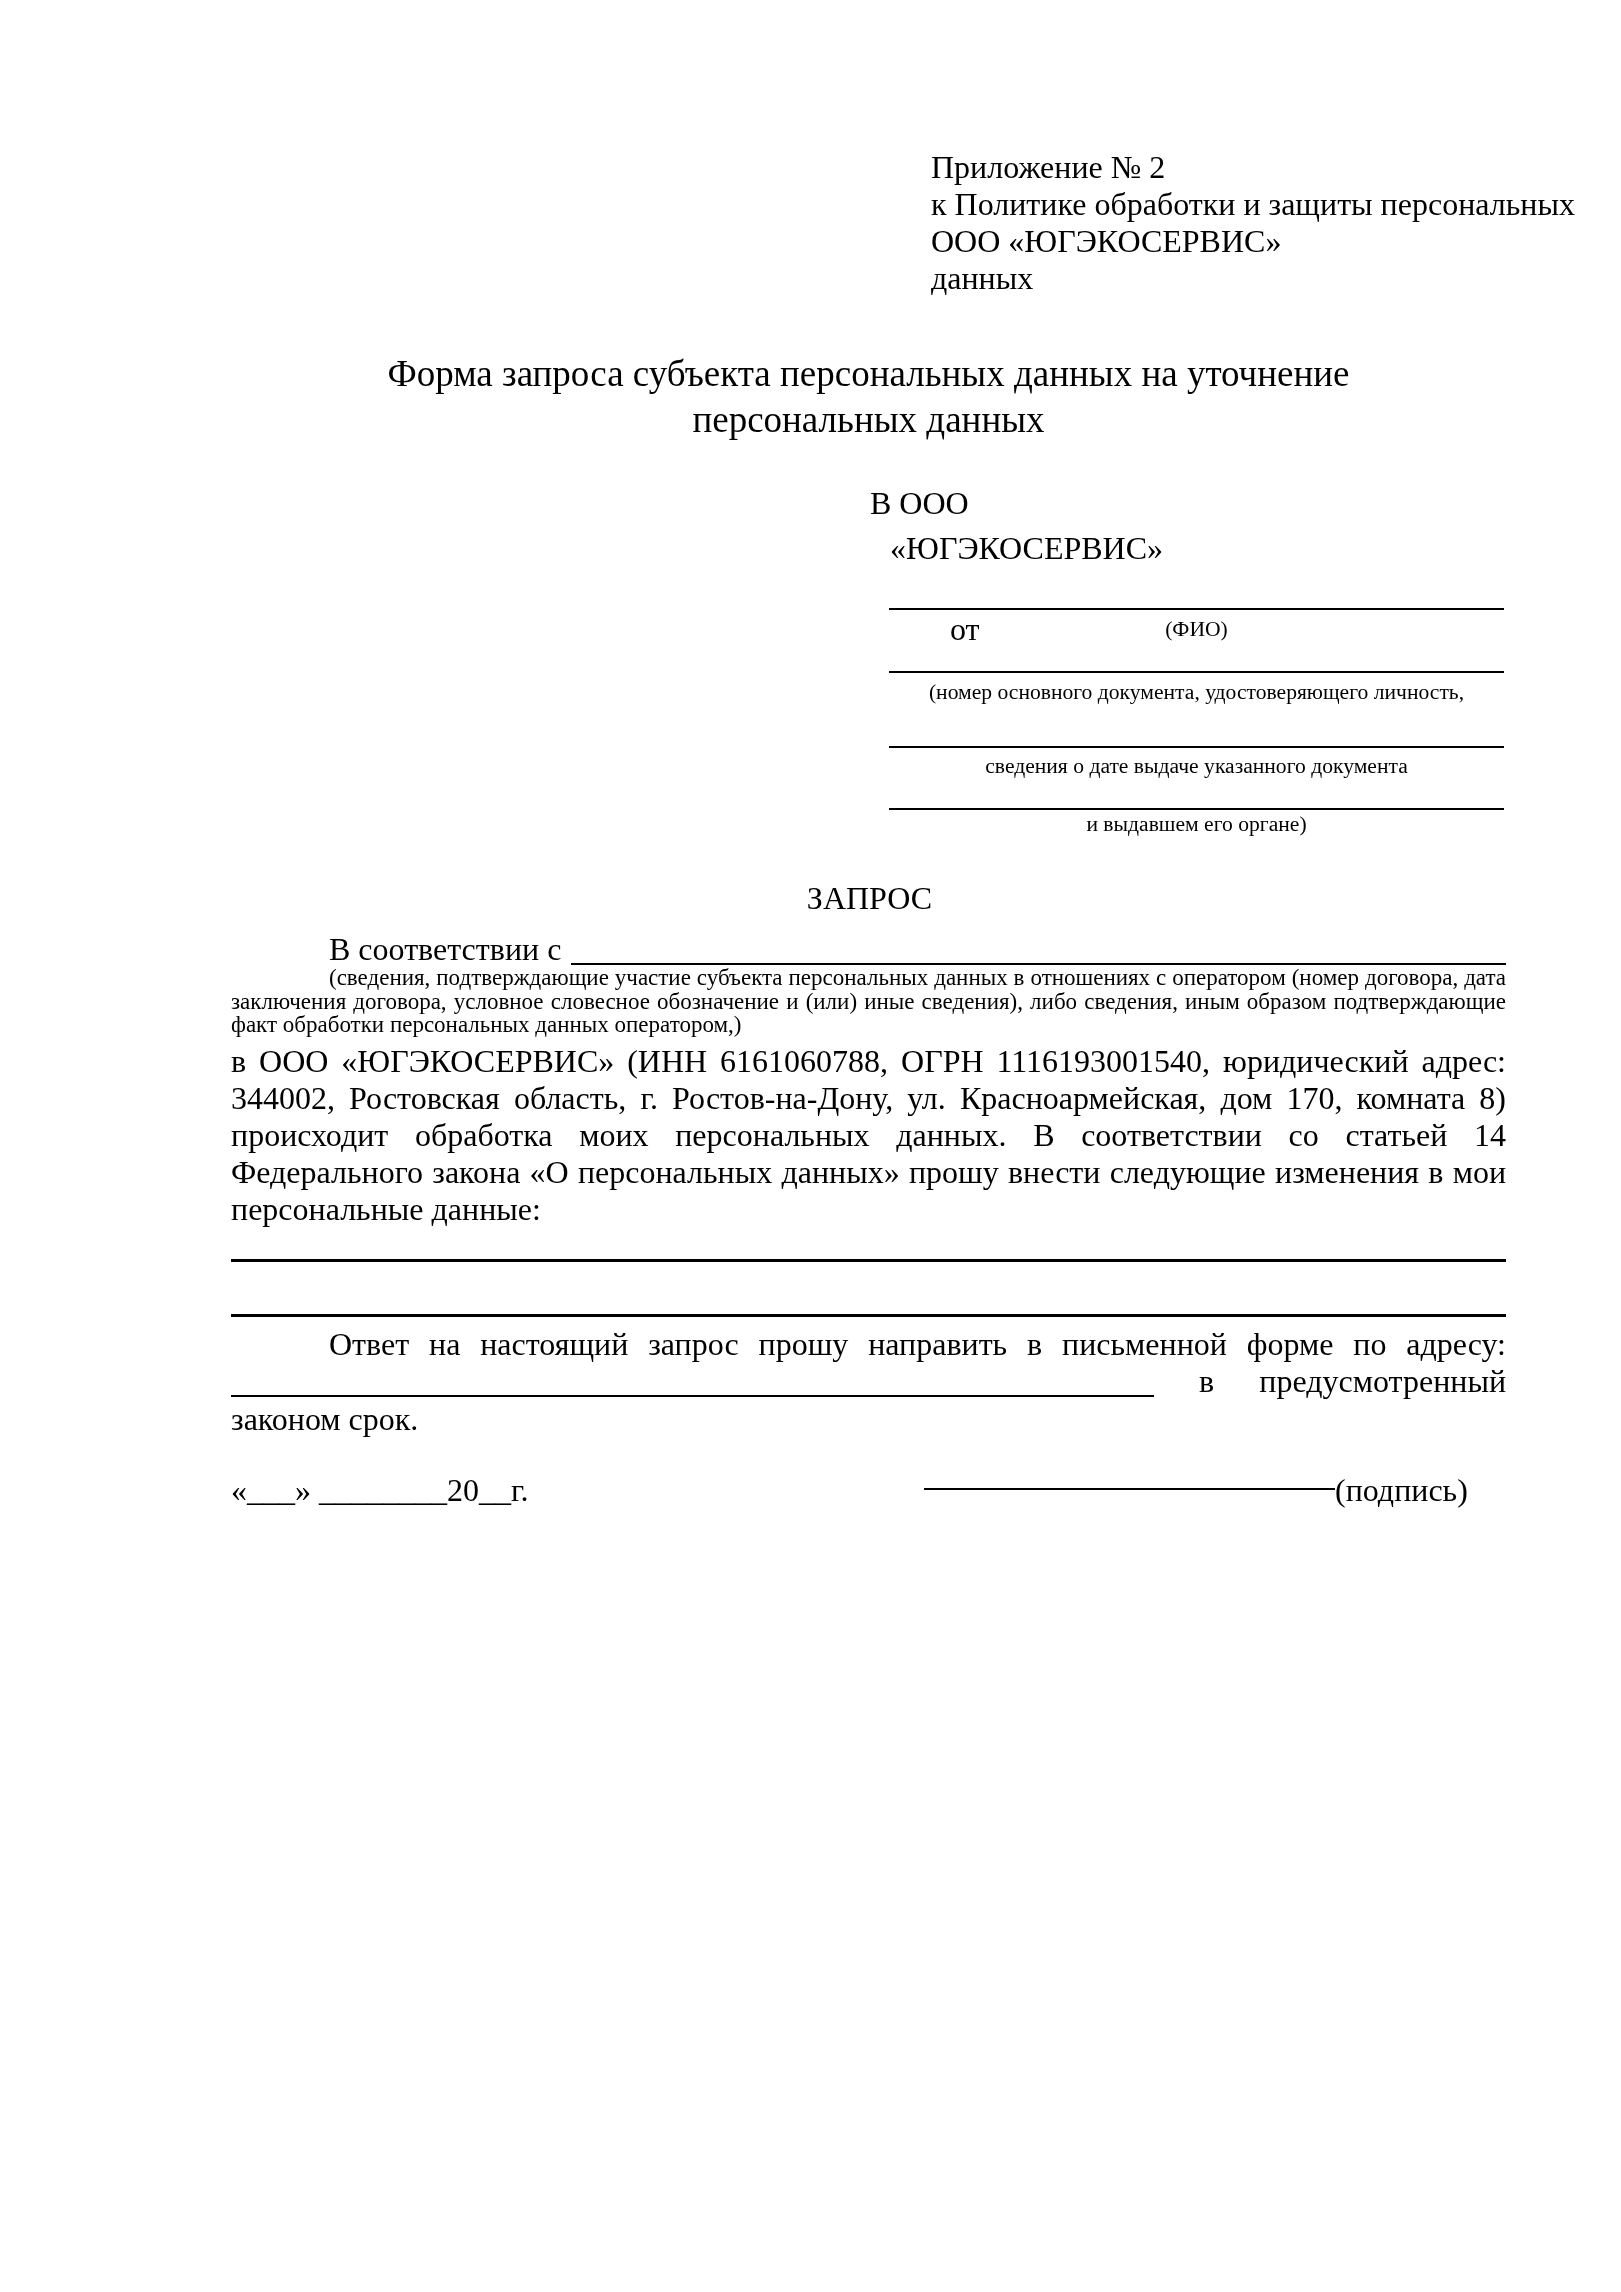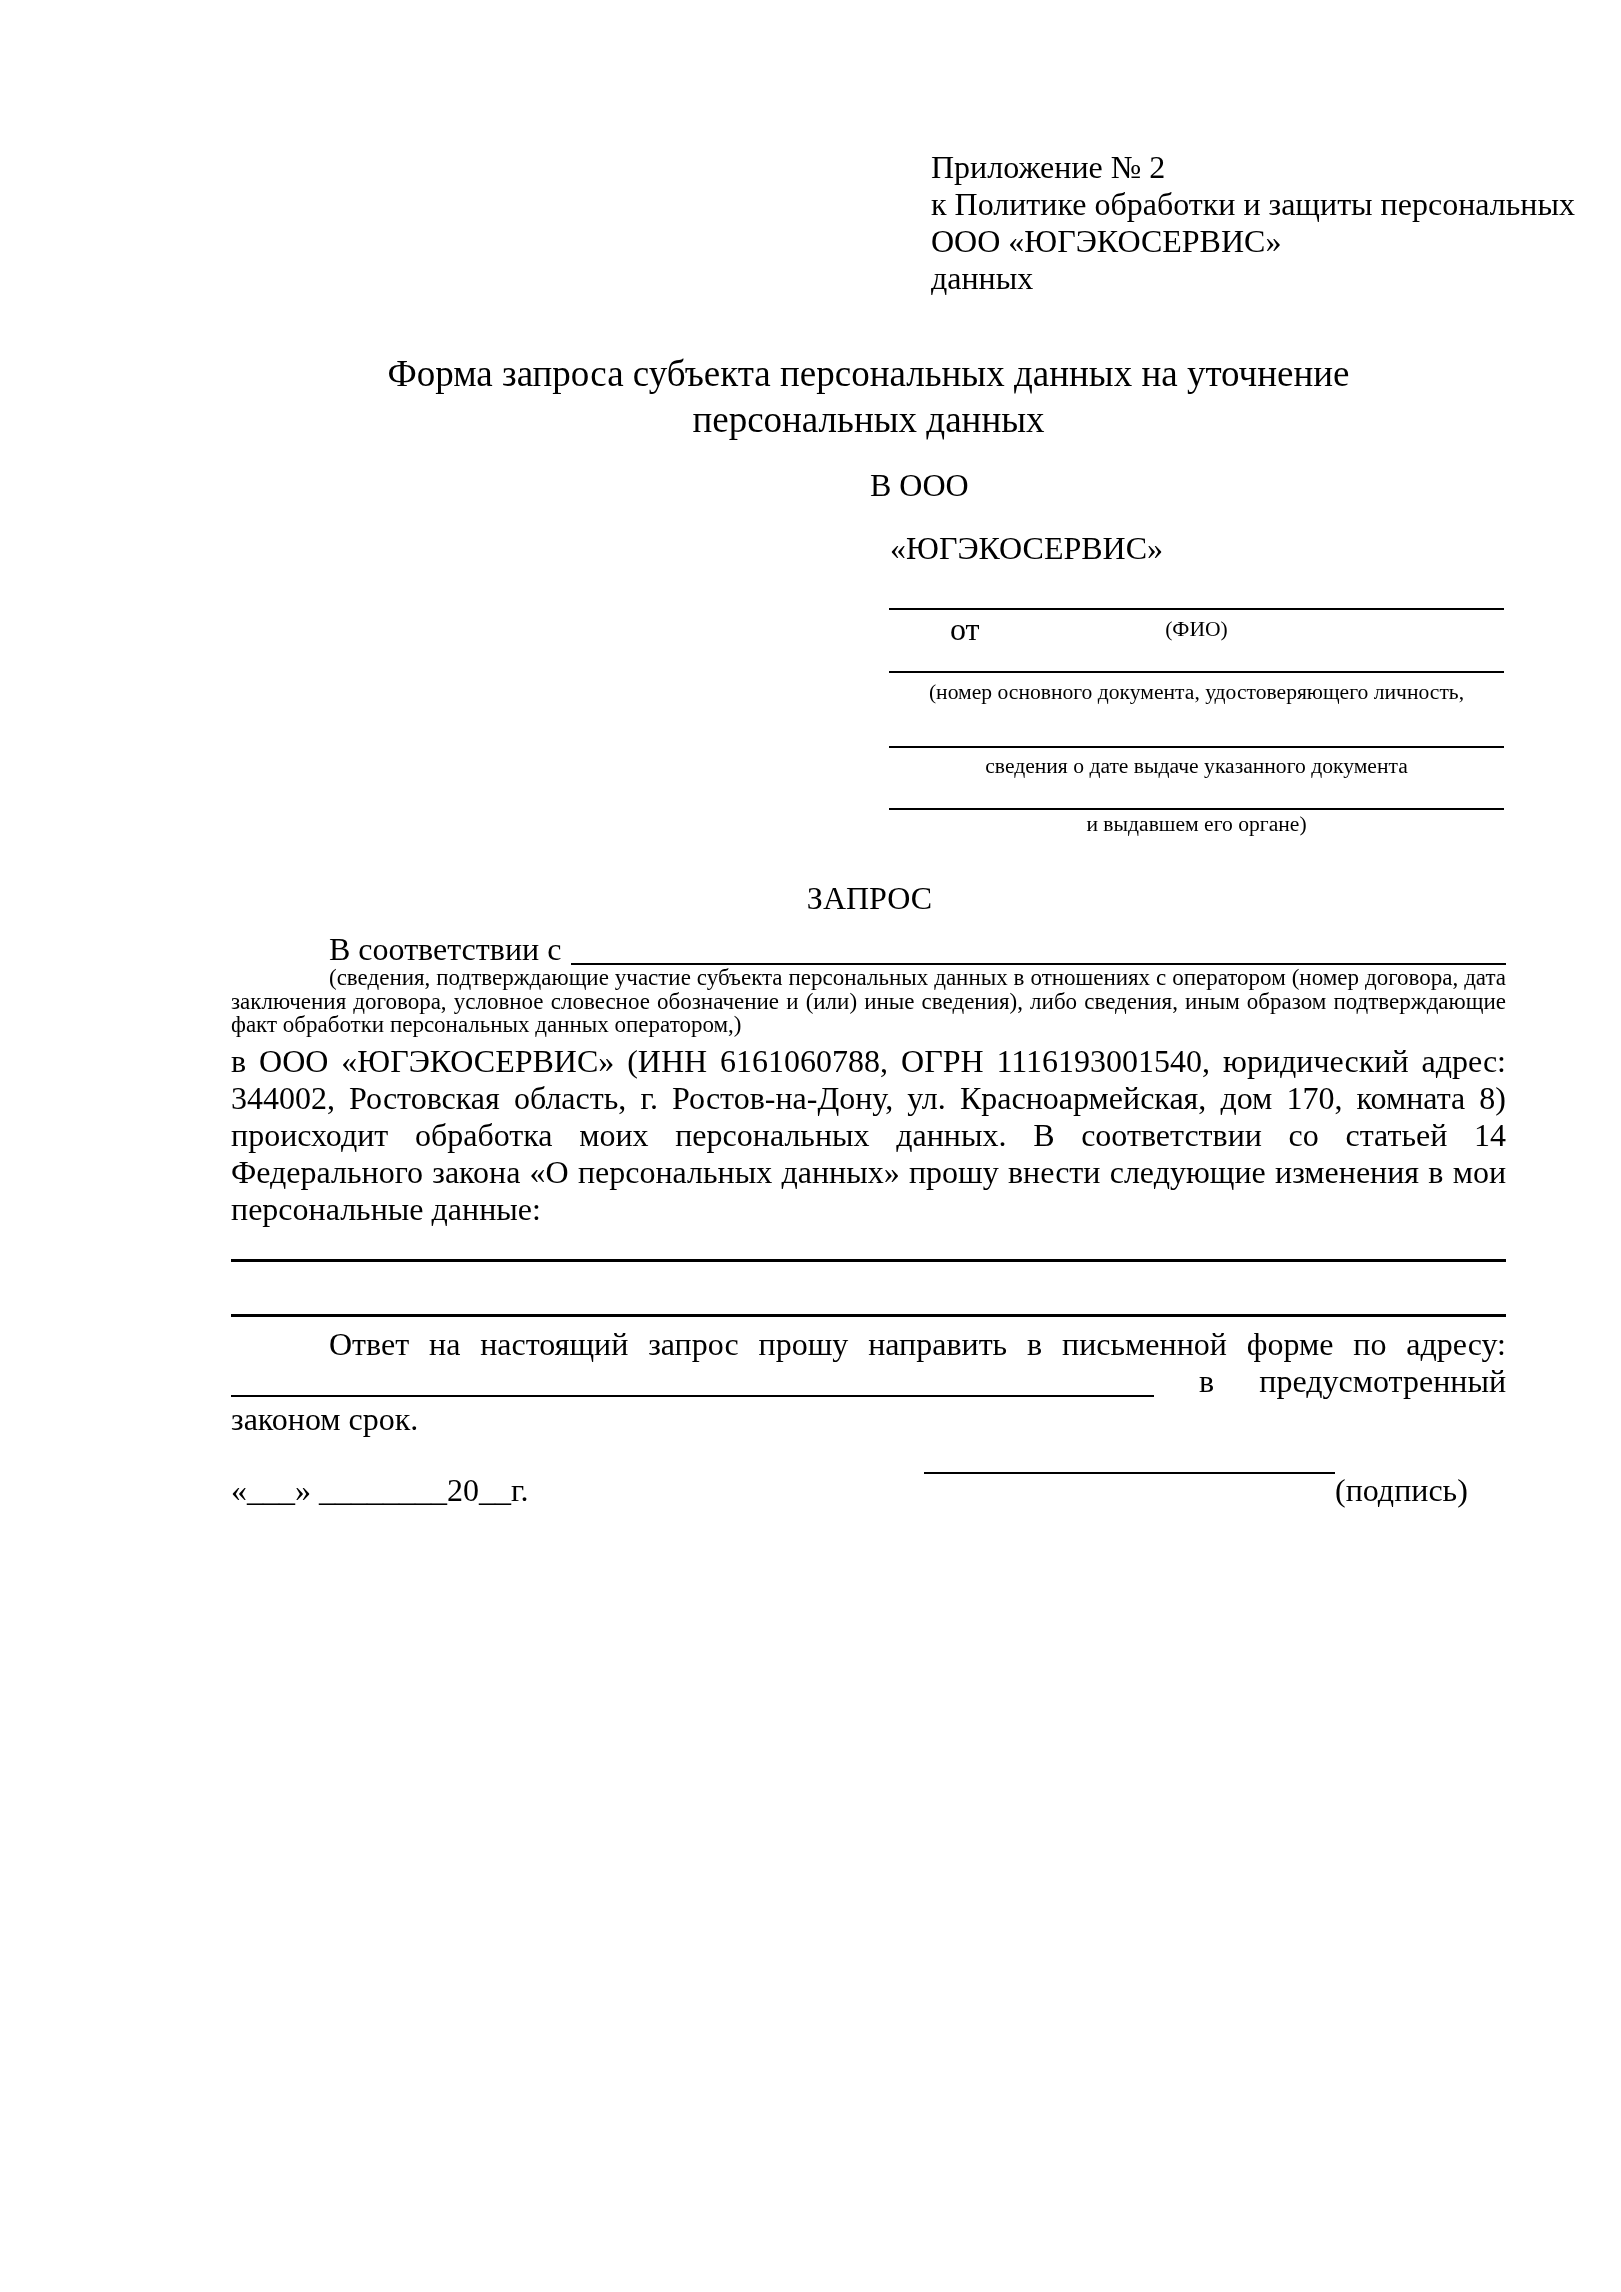--- a/index.html
+++ b/index.html
@@ -18,21 +18,21 @@
   
   .header-block { left: 931px; top: 149px; width: 627px; font-size: 32px; line-height: 37px; }
 
   
   .doc-title {
     left: 231px; top: 351px; width: 1275px;
     font-size: 37px; line-height: 46px; font-weight: normal; text-align: center;
   }
 
   
-  .addr-1 { left: 870px; top: 467px; }
+  .addr-1 { left: 870px; top: 485px; }
   .addr-2 { left: 890px; top: 530px; }
   .addr-3 { left: 950px; top: 575px; margin-top: 36px; }
 
   .blank-line { border-bottom: 2.9px solid #000; height: 0; }
   .addr-line { left: 889px; width: 615px; }
   .caption {
     left: 889px; width: 615px;
     font-size: 21.6px; line-height: 25.5px; text-align: center;
   }
 
@@ -67,21 +67,21 @@
   }
   .reply-2 {
     left: 231px; top: 1363px; width: 1275px;
     display: flex; align-items: flex-end; justify-content: space-between;
   }
   .reply-2 .address-blank { width: 923px; border-bottom: 2.9px solid #000; margin-bottom: 2.9px; }
   .reply-3 { left: 231px; top: 1401px; }
 
   
   .sig-date { left: 231px; top: 1472px; }
-  .sig-right { left: 924px; top: 1472px; display: flex; align-items: flex-start; }
+  .sig-right { left: 924px; top: 1472px; display: flex; align-items: center; }
   .sig-blank { width: 411px; border-bottom: 2.9px solid #000; margin-bottom: 2.9px; }
 </style>
 </head>
 <body>
 
 <div class="abs header-block">
   <div class="nowrap">Приложение № 2</div>
   <div class="nowrap">к Политике обработки и защиты персональных</div>
   <div class="nowrap">ООО «ЮГЭКОСЕРВИС»</div>
   <div class="nowrap">данных</div>

